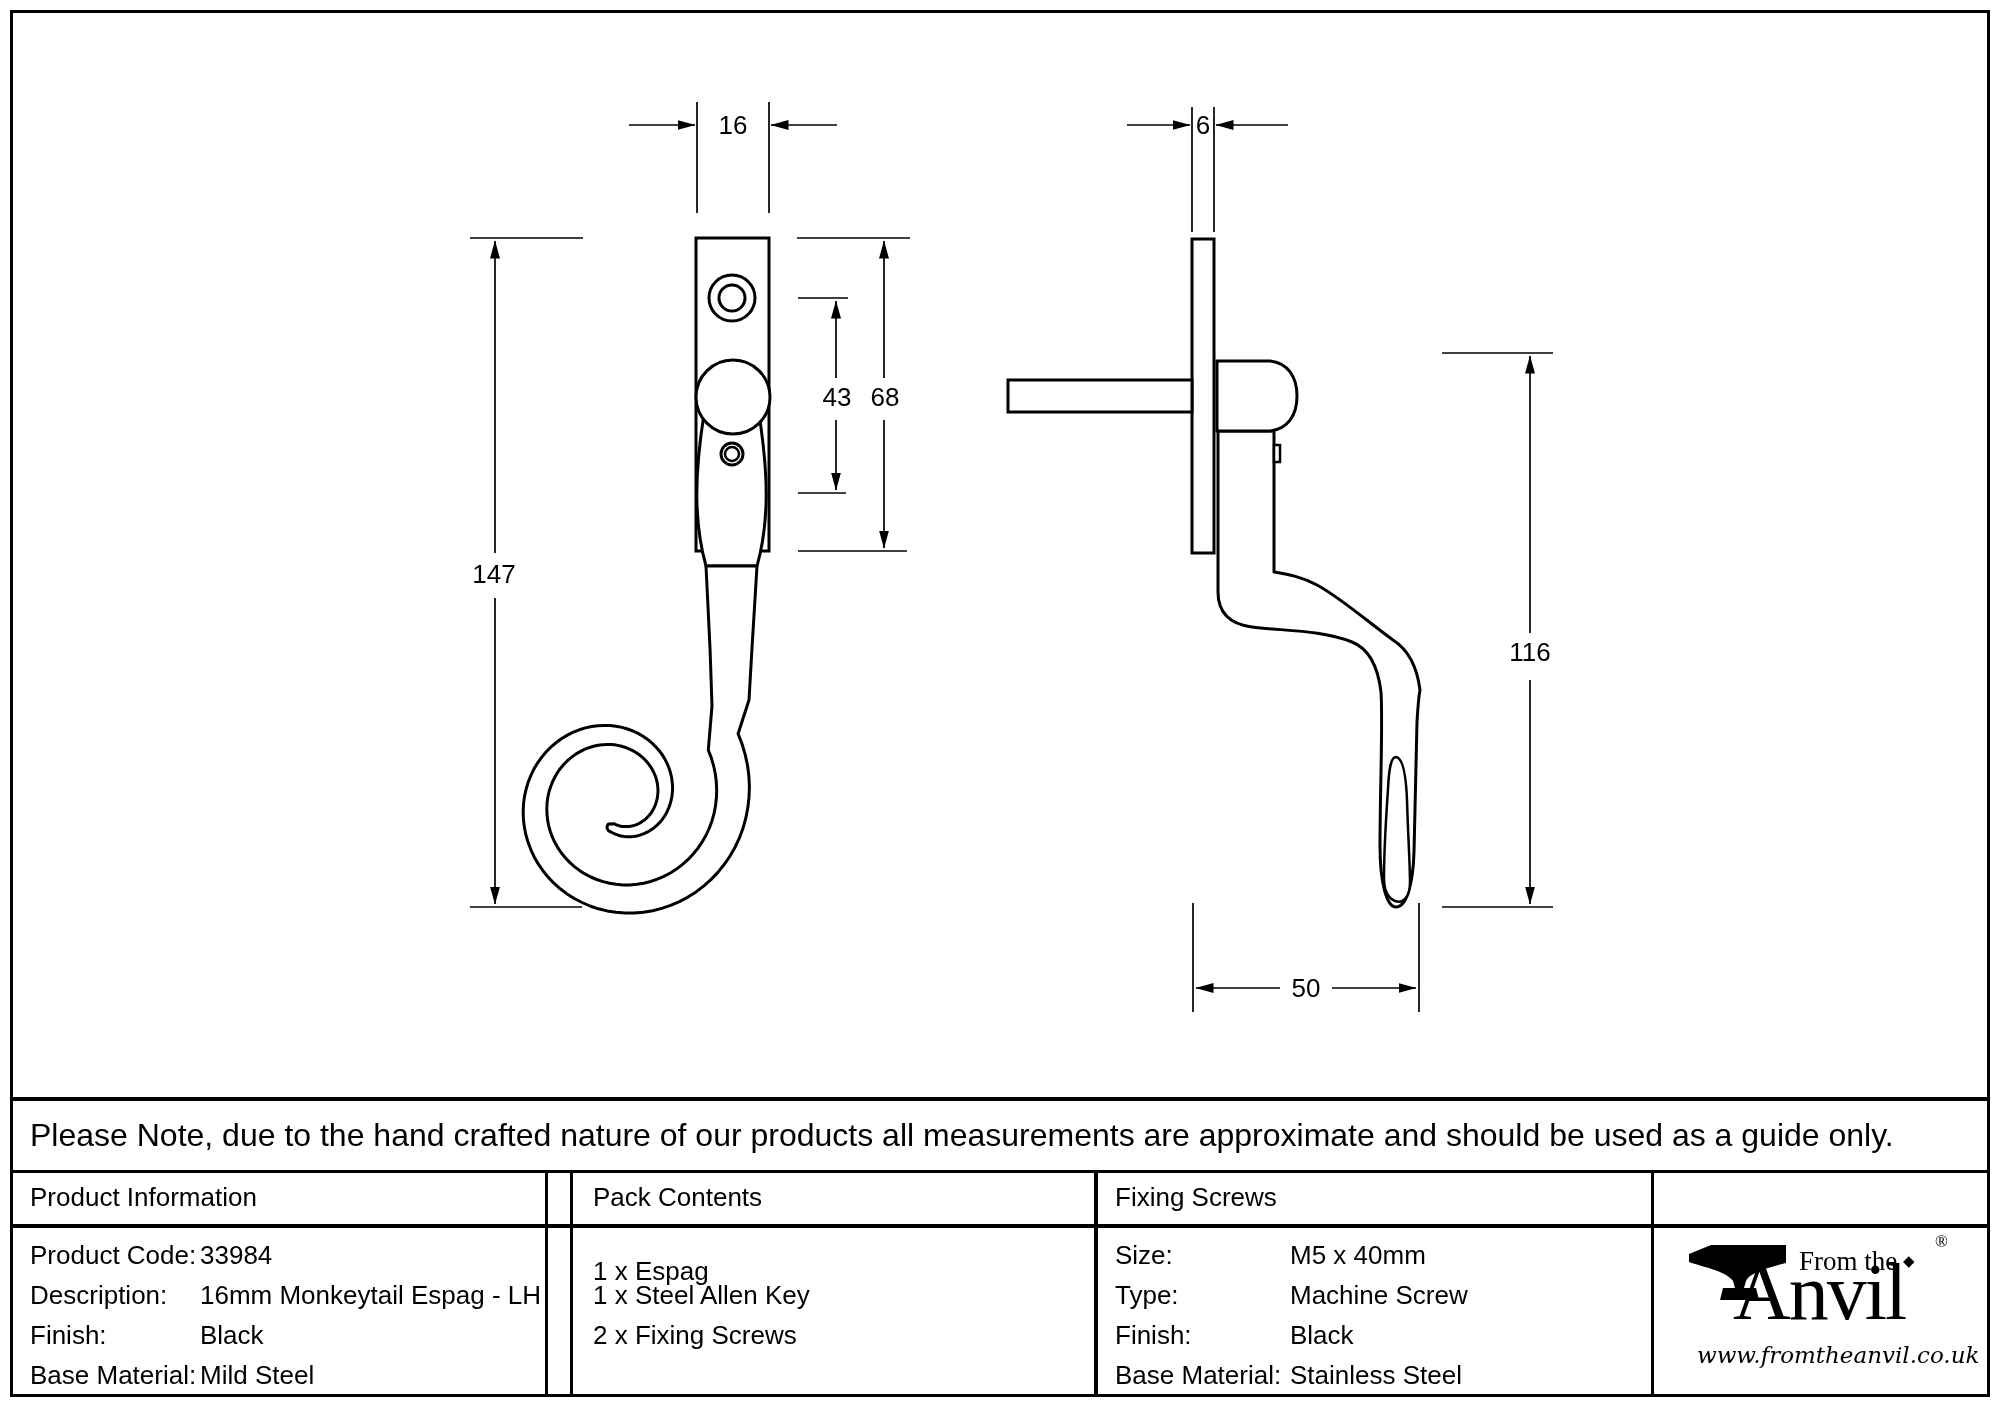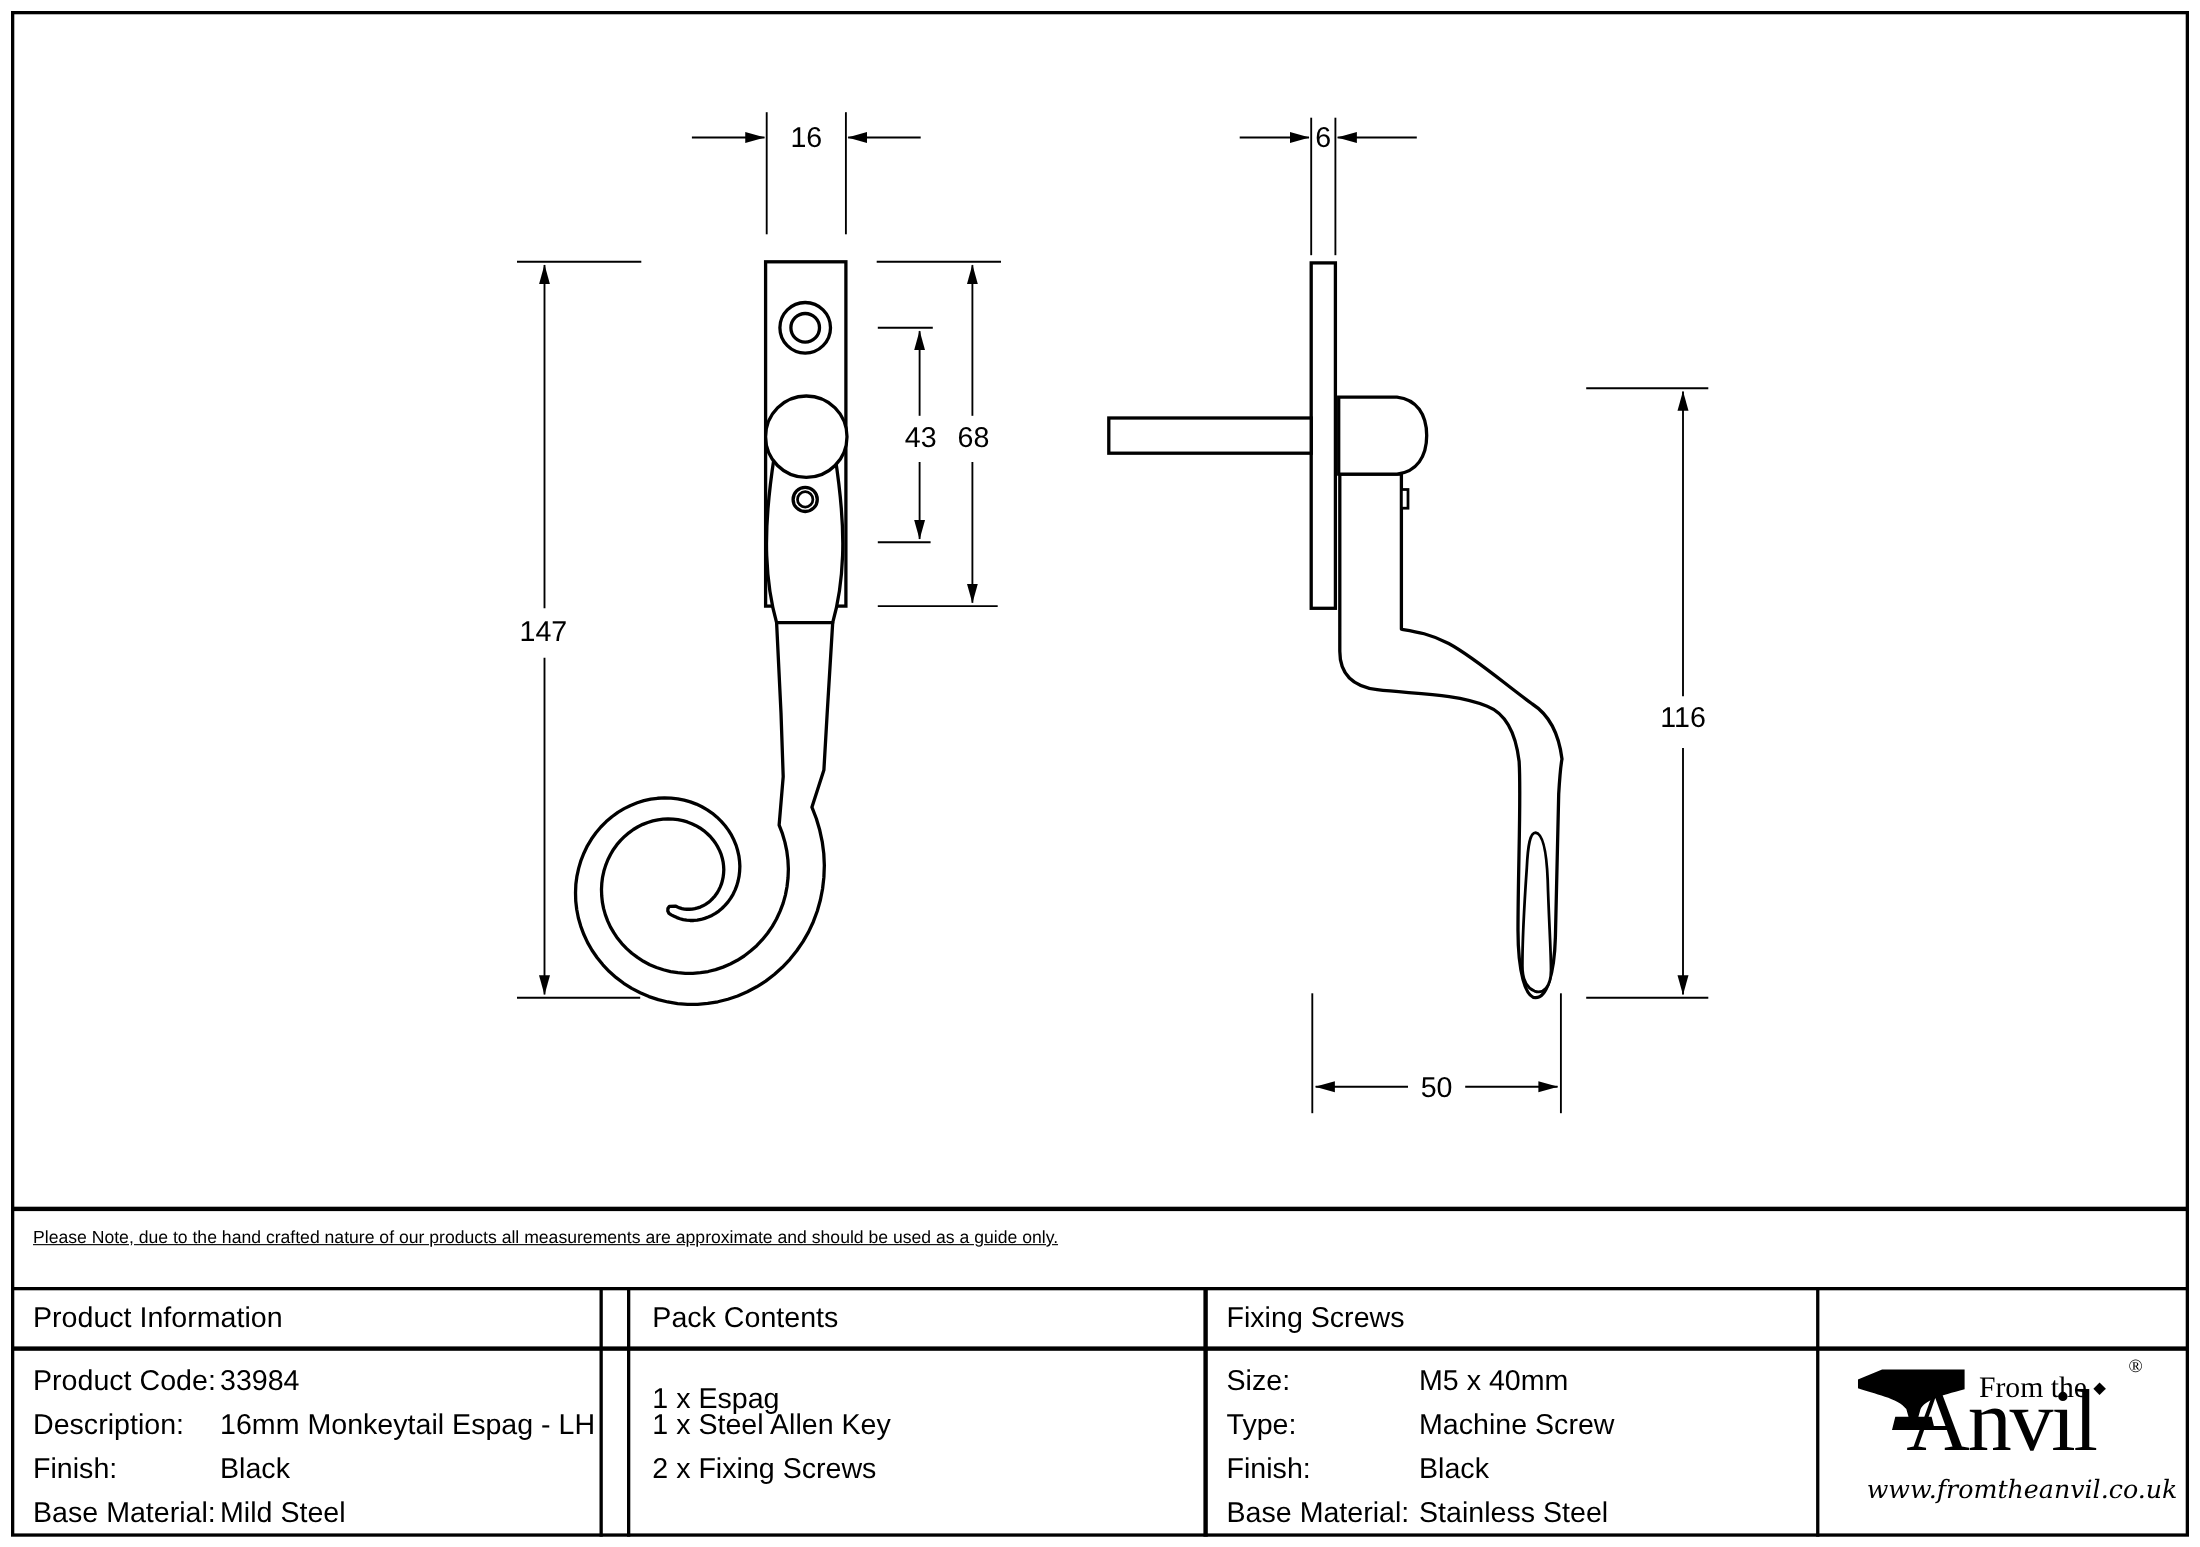--- a/index.html
+++ b/index.html
@@ -1,21 +1,21 @@
 <!DOCTYPE html>
 <html><head>
 <meta charset="utf-8">
 <style>
   html,body{margin:0;padding:0;background:#ffffff;}
   body{width:2000px;height:1406px;position:relative;overflow:hidden;
        font-family:"Liberation Sans", sans-serif;color:#000;}
   .abs{position:absolute;}
   .bline{position:absolute;background:#000;}
   .cell-text{position:absolute;font-size:26px;line-height:30px;white-space:nowrap;}
-  .note-text{position:absolute;font-size:16px;white-space:nowrap;text-decoration:underline;}
+  .note-text{position:absolute;font-size:32px;white-space:nowrap;}
   .hdr{font-weight:normal;}
   #drawing-svg{position:absolute;left:0;top:0;}
   svg text{font-family:"Liberation Sans", sans-serif;font-size:26px;fill:#000;}
   .logo-box{position:absolute;left:1651px;top:1224px;width:339px;height:173px;}
   .logo-fromthe{position:absolute;left:148px;top:22px;font-family:"Liberation Serif", serif;font-size:27px;}
   .logo-diamond{position:absolute;left:252px;top:28px;font-size:15px;}
   .logo-reg{position:absolute;left:284px;top:8px;font-size:17px;font-family:"Liberation Serif", serif;}
   .logo-name{position:absolute;left:82px;top:28px;font-family:"Liberation Serif", serif;font-size:80px;line-height:80px;letter-spacing:-2px;}
   .logo-site{position:absolute;left:46px;top:118px;font-family:"DejaVu Serif", serif;font-style:italic;font-size:23px;}
 </style>

